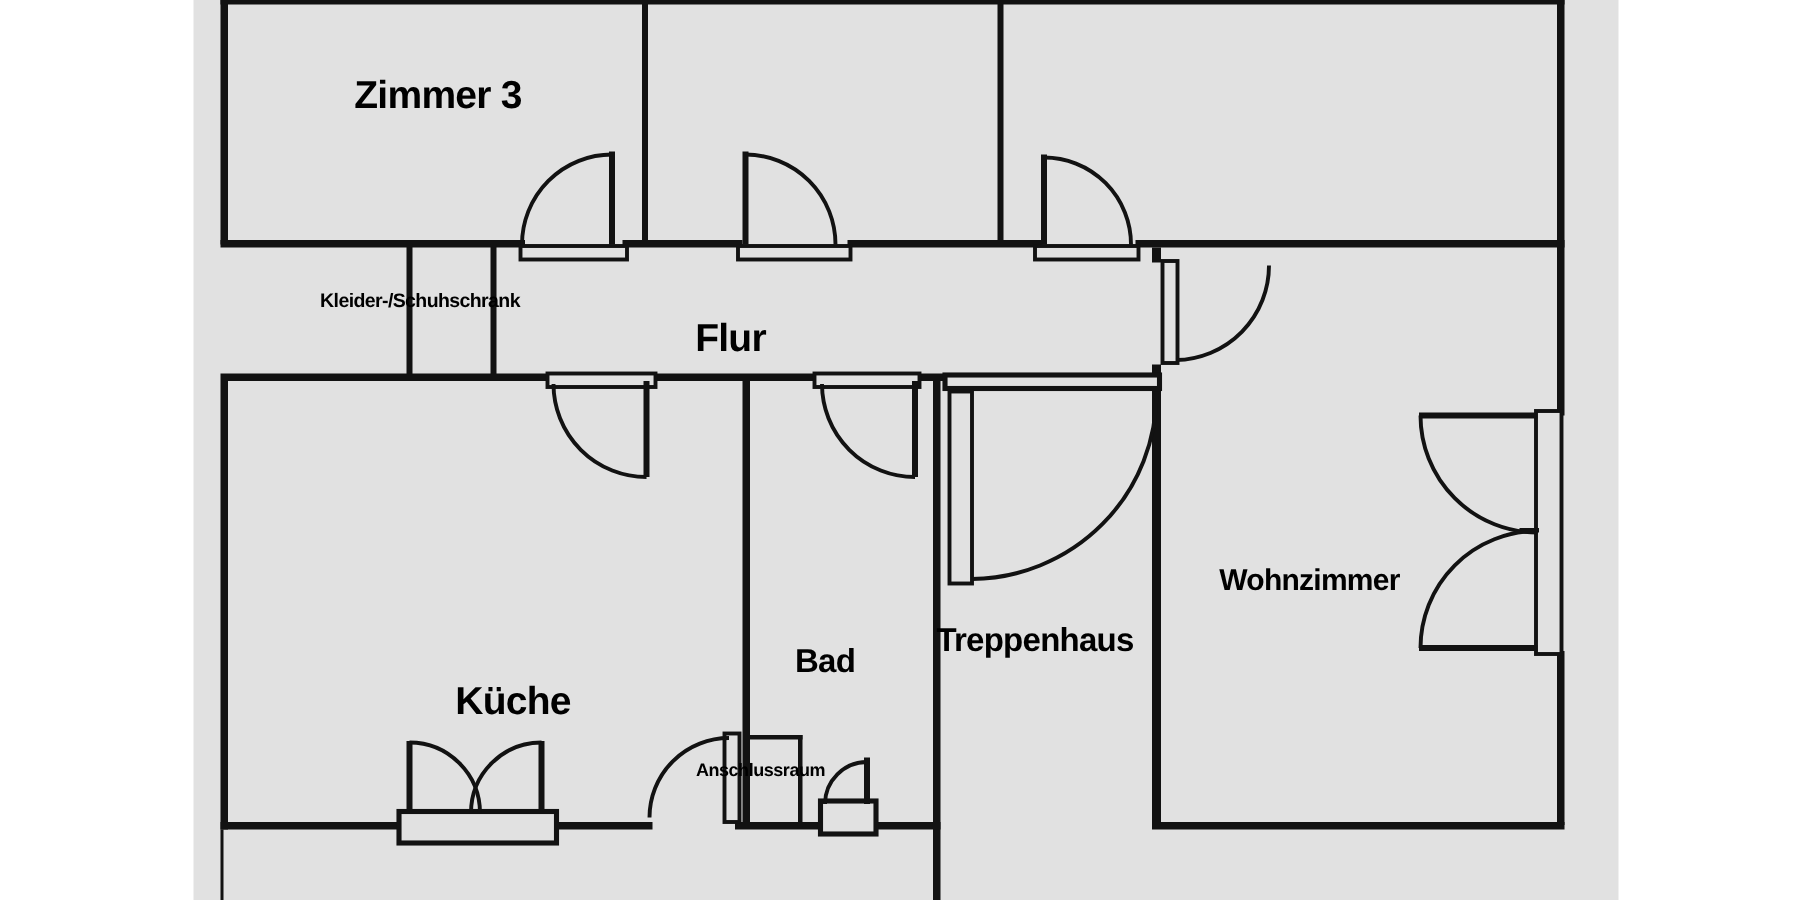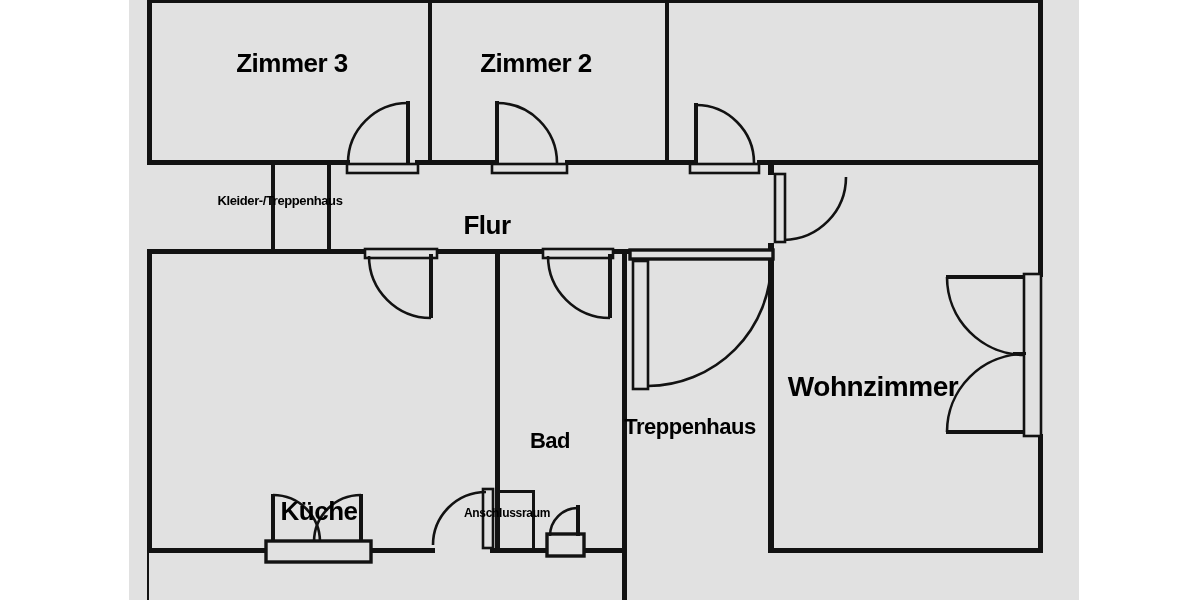--- a/index.html
+++ b/index.html
@@ -18,21 +18,21 @@
   .thin{fill:var(--wall,#121212);}
   .arc{fill:none;stroke:var(--wall,#121212);stroke-width:2.6;}
   .leaf{fill:var(--wall,#121212);}
   .outlined{fill:var(--plan-bg,#e1e1e1);stroke:var(--wall,#121212);stroke-width:2.6;}
   .outlined-thick{fill:var(--plan-bg,#e1e1e1);stroke:var(--wall,#121212);stroke-width:3.4;}
   .room-label{
     position:absolute;transform:translate(-50%,-50%);
     font-weight:bold;color:var(--text,#000);white-space:nowrap;line-height:1;
   }
   .lbl-xl{font-size:26px;letter-spacing:-0.5px;}
-  .lbl-lg{font-size:28px;letter-spacing:-0.5px;}
+  .lbl-lg{font-size:20px;letter-spacing:-0.5px;}
   .lbl-md{font-size:22px;letter-spacing:-0.5px;}
   .lbl-sm{font-size:13px;letter-spacing:-0.4px;}
   .lbl-xs{font-size:12px;letter-spacing:-0.3px;text-align:right;}
 </style>
 </head>
 <body>
 
 <div id="stage">
   <div id="plan-bg"></div>
 
@@ -116,21 +116,20 @@
     <rect class="leaf" x="946" y="430" width="79" height="4"></rect>
     <rect class="leaf" x="1013" y="352" width="13" height="3"></rect>
     <path class="arc" d="M947,277 A78,78 0 0 0 1025,355"></path>
     <path class="arc" d="M947,432 A78,78 0 0 1 1025,354"></path>
 
     <rect class="thin" x="497" y="490" width="38" height="3"></rect>
     <rect class="thin" x="532" y="490" width="3" height="61"></rect>
   </svg>
 
   <div class="room-label lbl-xl" style="left:292px;top:63px;">Zimmer 3</div>
-  <div class="room-label lbl-xl" style="left:536px;top:63px;">Zimmer 2</div>
   <div class="room-label lbl-xl" style="left:487px;top:225px;">Flur</div>
-  <div class="room-label lbl-sm" style="left:280px;top:200px;">Kleider-/Treppenhaus</div>
-  <div class="room-label lbl-xl" style="left:319px;top:467px;margin-top:44px;">Küche</div>
+  <div class="room-label lbl-sm" style="left:280px;top:200px;">Kleider-/Schuhschrank</div>
+  <div class="room-label lbl-xl" style="left:342px;top:467px;">Küche</div>
   <div class="room-label lbl-md" style="left:550px;top:441px;">Bad</div>
   <div class="room-label lbl-md" style="left:690px;top:427px;">Treppenhaus</div>
   <div class="room-label lbl-xs" style="left:507px;top:513px;">Anschlussraum</div>
   <div class="room-label lbl-lg" style="left:873px;top:387px;">Wohnzimmer</div>
 </div>
 
 </body></html>

